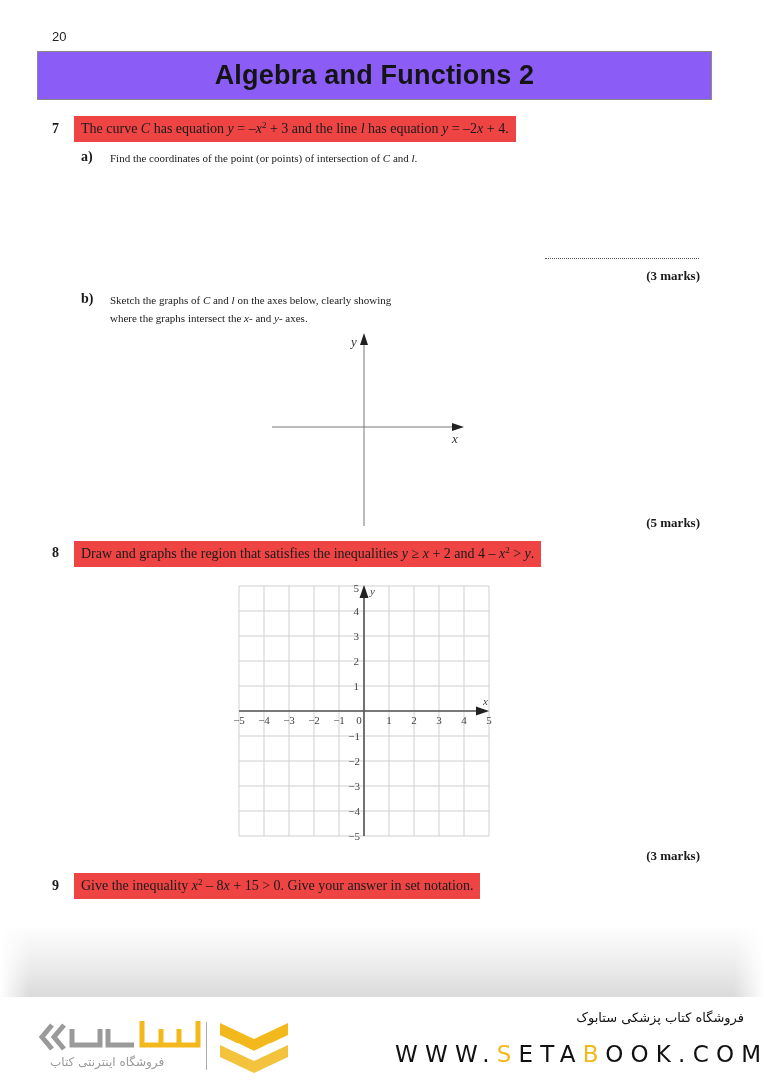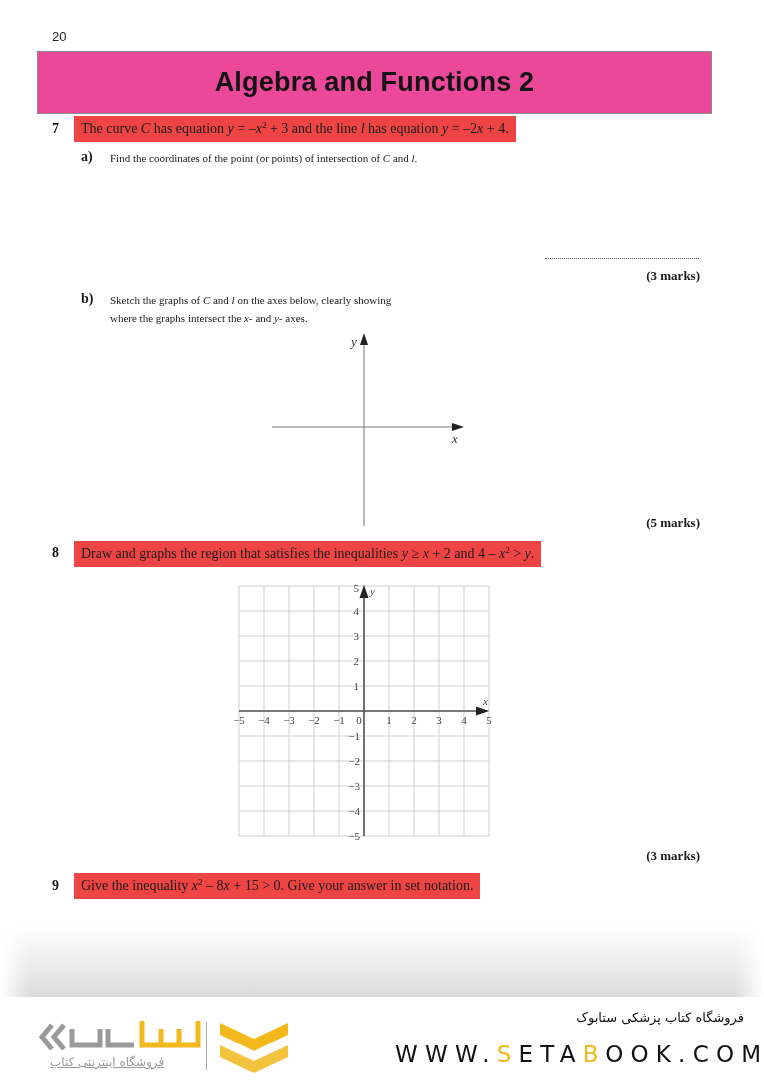--- a/index.html
+++ b/index.html
@@ -5,22 +5,22 @@
   html, body { margin:0; padding:0; }
   body {
     width:764px; height:1080px; position:relative; overflow:hidden;
     background:#ffffff; font-family:"Liberation Serif", serif; color:#1a1a1a;
   }
   .page-number {
     position:absolute; left:52px; top:29px; font-family:"Liberation Sans", sans-serif;
     font-size:13px; color:#222;
   }
   .title-box {
-    position:absolute; left:37px; top:51px; width:675px; height:63px;
-    background:#ec4899; border:1px solid #8a8a8a; box-sizing:border-box;
+    position:absolute; left:37px; top:51px; width:675px; height:49px;
+    background:#8b5cf6; border:1px solid #8a8a8a; box-sizing:border-box;
     display:flex; align-items:center; justify-content:center;
   }
   .title-box span {
     font-family:"Liberation Sans", sans-serif; font-weight:bold; font-size:27px; color:#141414;
     letter-spacing:0.2px;
   }
   .qnum {
     position:absolute; font-weight:bold; font-size:14px;
   }
   .qbox {
@@ -44,21 +44,21 @@
   .footer-shade::before, .footer-shade::after {
     content:""; position:absolute; top:0; width:30px; height:100%;
   }
   .footer-shade::before { left:0; background:linear-gradient(to right, #fff, rgba(255,255,255,0)); }
   .footer-shade::after { right:0; background:linear-gradient(to left, #fff, rgba(255,255,255,0)); }
   .footer {
     position:absolute; left:0; top:997px; width:764px; height:83px; background:#fff;
   }
   .logo-text-persian {
     position:absolute; left:50px; top:58px; font-family:"DejaVu Sans", sans-serif;
-    font-size:12px; color:#9a9a9a; direction:rtl;text-decoration:underline;
+    font-size:12px; color:#9a9a9a; direction:rtl;
   }
   .logo-divider {
     position:absolute; left:206px; top:25px; width:1px; height:48px; background:#aaa;
   }
   .store-name {
     position:absolute; right:20px; top:13px; font-family:"DejaVu Sans", sans-serif;
     font-size:13px; color:#111; direction:rtl;
   }
   .store-url {
     position:absolute; left:395px; top:44px; font-family:"DejaVu Sans", sans-serif;

